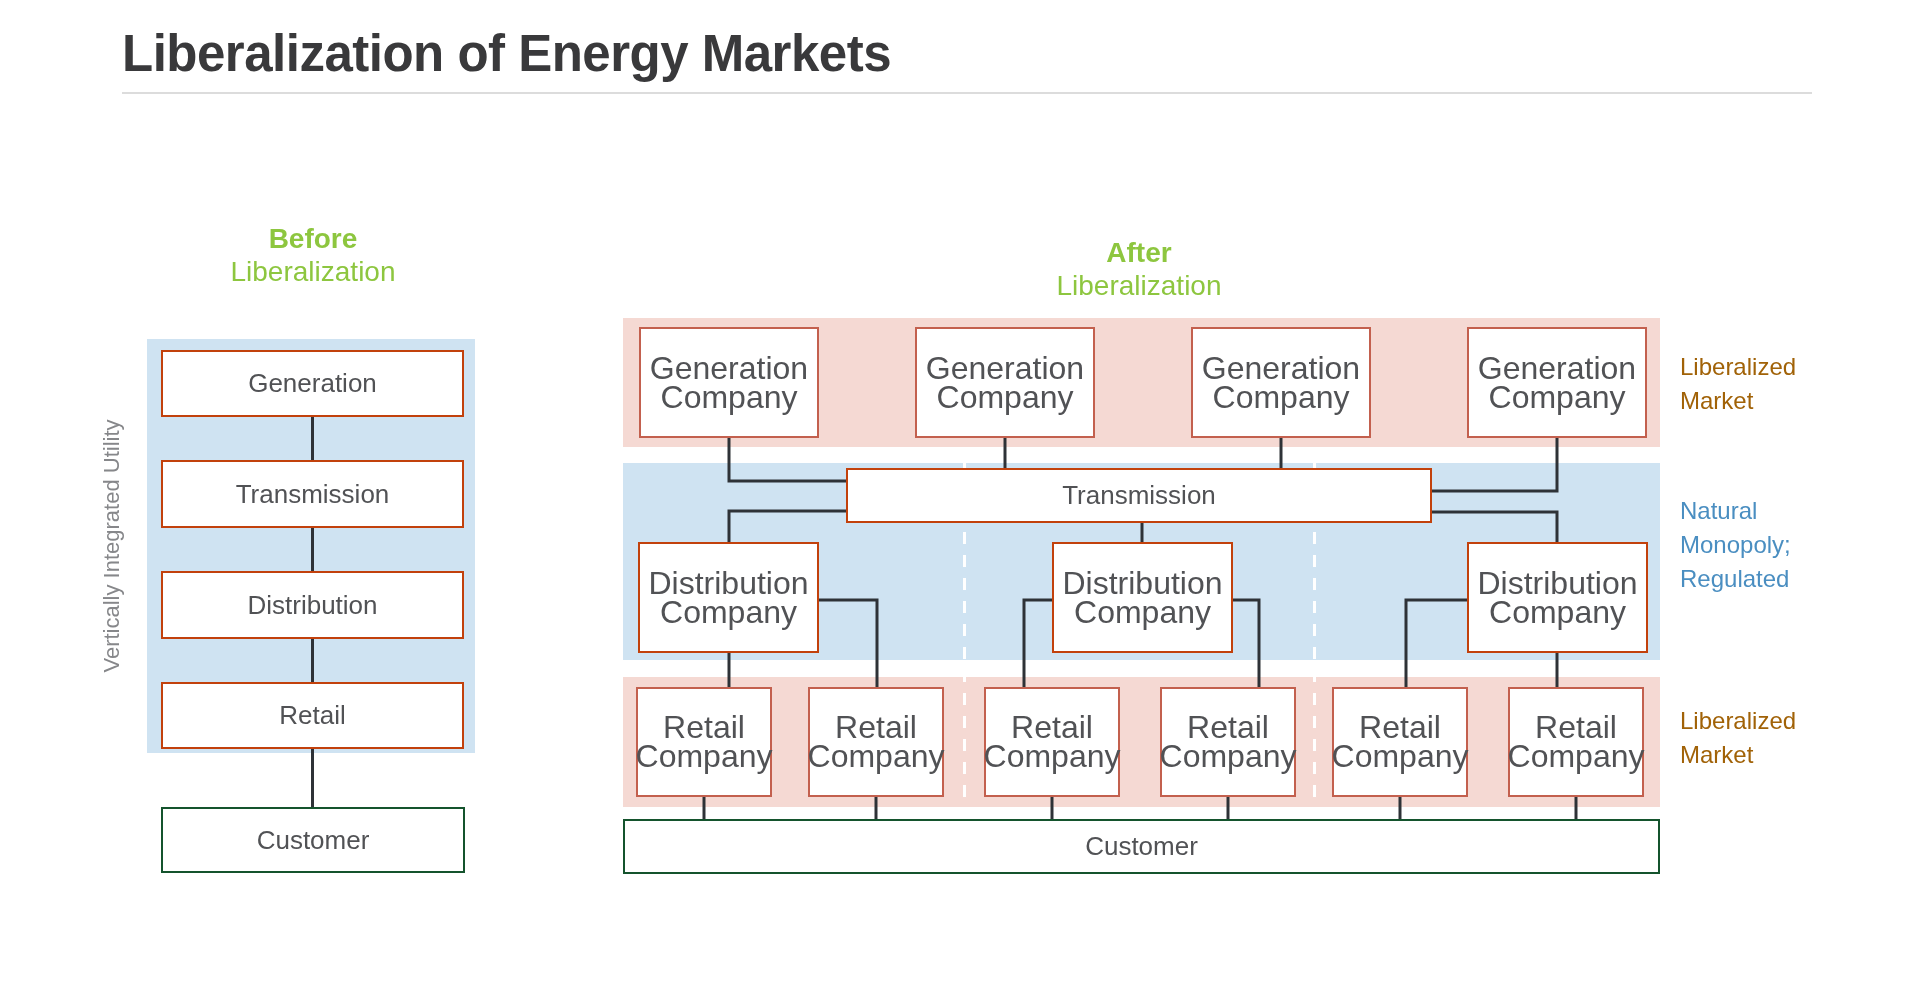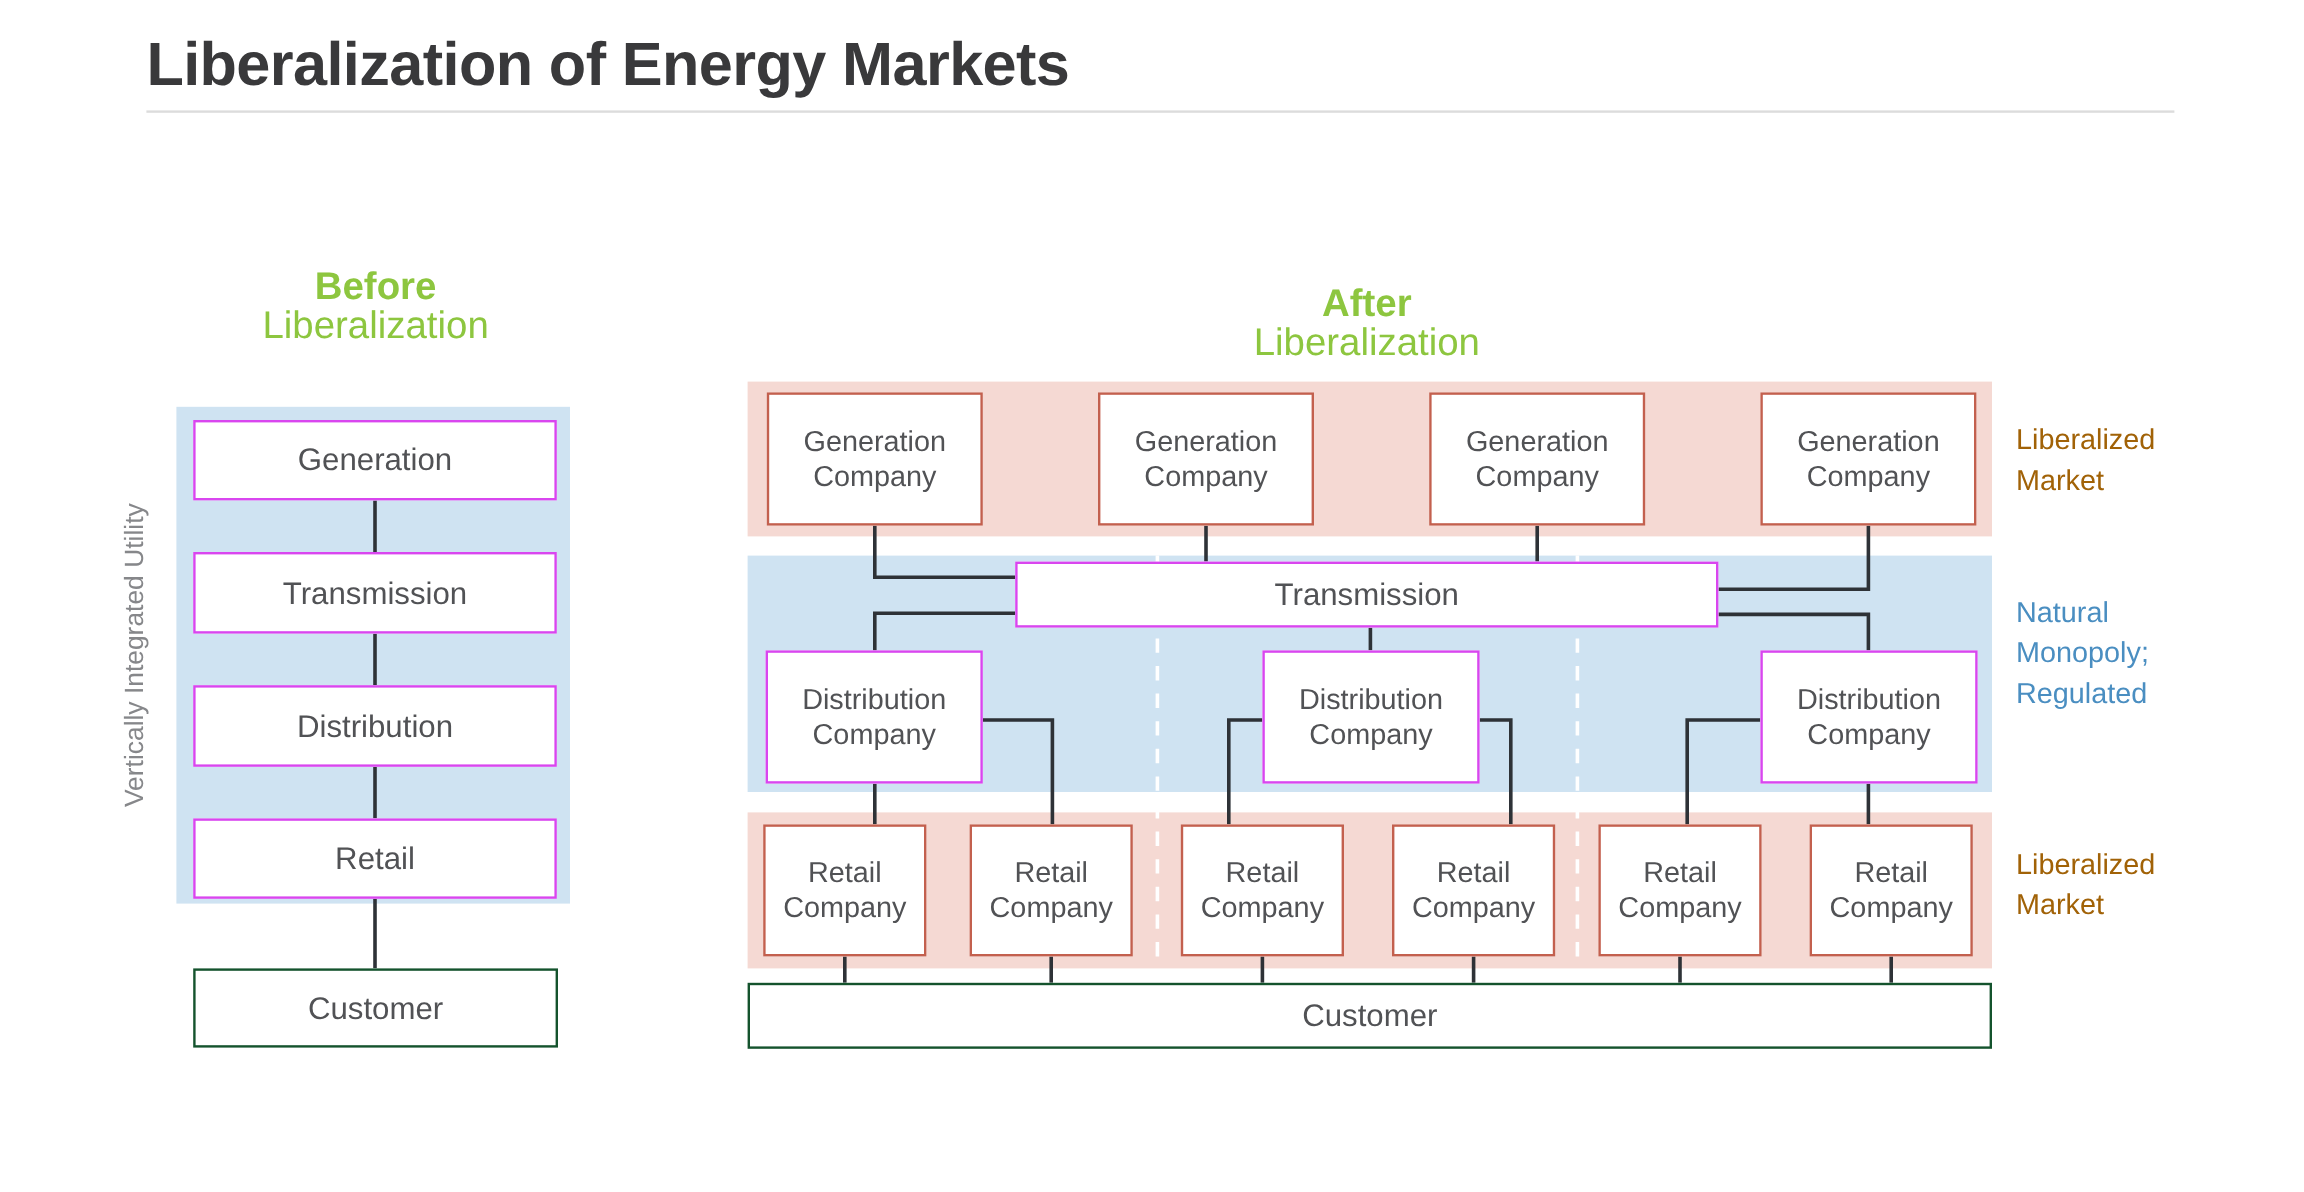--- a/index.html
+++ b/index.html
@@ -10,32 +10,32 @@
   .page-title{
     position:absolute;left:122px;top:24px;margin:0;
     font-size:51px;font-weight:700;letter-spacing:-0.5px;color:#39393b;
   }
   .title-rule{
     position:absolute;left:122px;top:92px;width:1690px;height:0;
     border-top:2px solid #dcdcdc;
   }
   .col-heading{
     position:absolute;transform:translateX(-50%);text-align:center;
-    color:#8dc63f;font-size:32px;line-height:33px;white-space:nowrap;z-index:3;
+    color:#8dc63f;font-size:28px;line-height:33px;white-space:nowrap;z-index:3;
   }
   .col-heading .hb{font-weight:700;}
   .band{position:absolute;z-index:0;}
   .band.blue{background:#cfe3f2;}
   .band.pink{background:#f5d9d3;}
   .node{
     position:absolute;z-index:2;background:#ffffff;
     display:flex;align-items:center;justify-content:center;text-align:center;
-    color:#515255;font-size:24px;line-height:29px;box-sizing:border-box;
+    color:#515255;font-size:32px;line-height:29px;box-sizing:border-box;
   }
-  .node.blue-border{border:2px solid #d946ef;}
+  .node.blue-border{border:2px solid #c2410c;}
   .node.red-border{border:2px solid #c3604e;}
   .node.green-border{border:2px solid #14532d;}
   .node.big{font-size:26px;}
   .vlabel{
     position:absolute;left:112px;top:546px;z-index:2;
     transform:translate(-50%,-50%) rotate(-90deg);
     color:#86878a;font-size:22px;white-space:nowrap;
   }
   .connector-layer{position:absolute;left:0;top:0;z-index:1;pointer-events:none;}
   .side-label{

